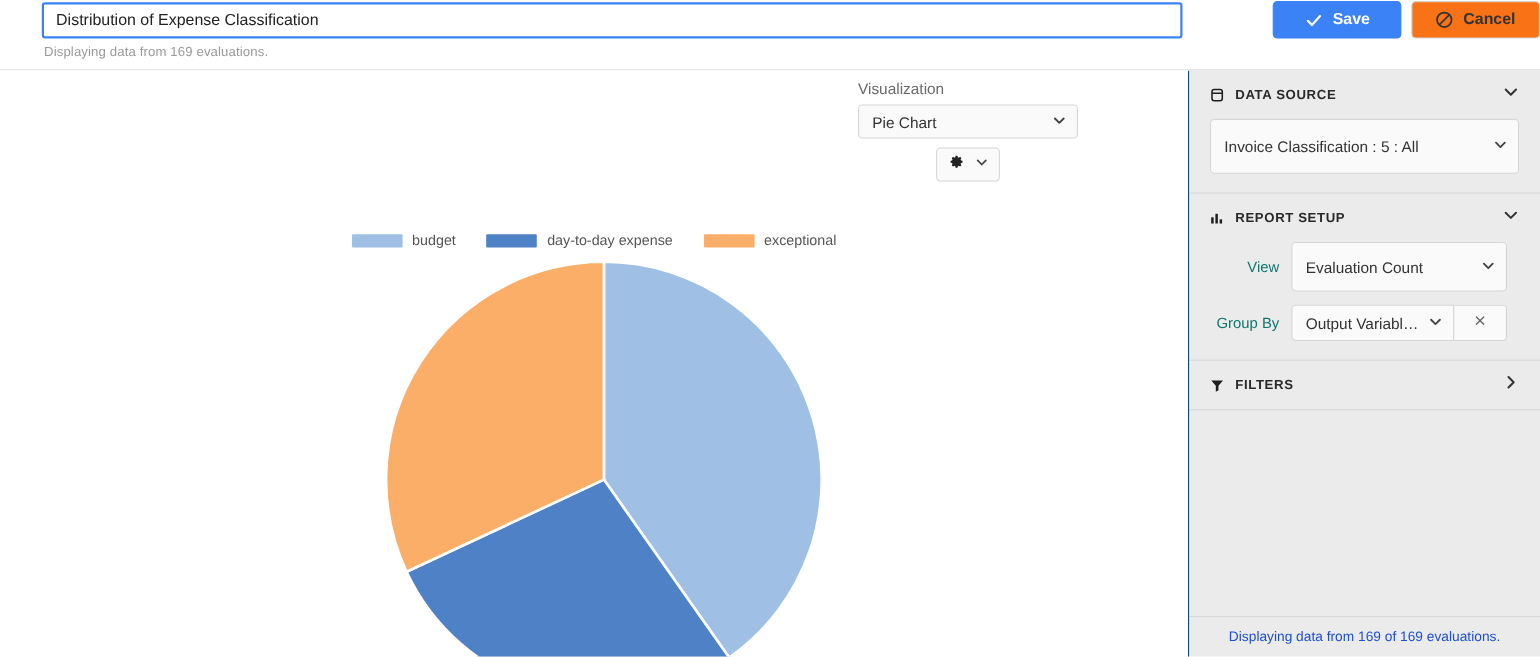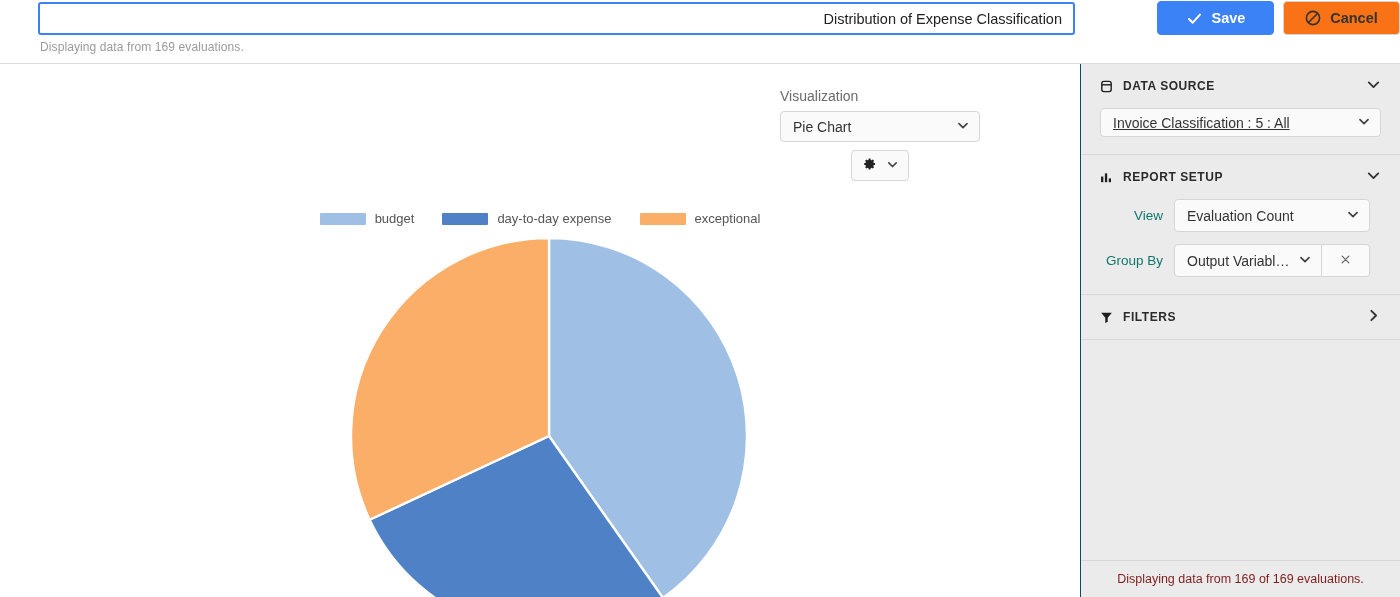--- a/index.html
+++ b/index.html
@@ -30,21 +30,20 @@
   .title-input {
     width: 100%; height: 33px;
     border: 2px solid #3b82f6;
     border-radius: 3px;
     background: #fff;
     font-family: "Liberation Sans", sans-serif;
     font-size: 14.5px;
     color: #222;
     padding: 0 11px;
     outline: none;
-    text-align: right;
   }
   .title-sub {
     margin-top: 5px;
     font-size: 12px;
     color: #9a9a9a;
     padding-left: 2px;
     letter-spacing: .1px;
   }
   .header-actions {
     position: absolute;
@@ -85,21 +84,21 @@
   .canvas {
     position: relative;
     flex: 1 1 auto;
     background: #ffffff;
     overflow: hidden;
   }
 
   
   .viz-cluster {
     position: absolute;
-    left: 780px; top: 24px;
+    left: 780px; top: 8px;
   }
   .viz-label {
     font-size: 14px;
     color: #6b6b6b;
     margin-bottom: 7px;
   }
   .viz-row { display: flex; align-items: center; gap: 8px; flex-direction: column; }
   .select {
     position: relative;
     display: inline-flex; align-items: center;
@@ -188,43 +187,42 @@
   .field-label {
     font-size: 13.5px;
     color: #0f766e;
     width: 74px;
     text-align: right;
     padding-right: 11px;
     flex: 0 0 74px;
   }
   .sel-full {
     width: 100%;
-    height: 29px;
-    text-decoration: underline;
-  }
-  .sel-view { width: 196px; height: 33px; }
+    height: 50px;
+  }
+  .sel-view { width: 196px; height: 45px; }
   .sel-group { width: 148px; height: 33px; border-radius: 4px 0 0 4px; }
   .clear-btn {
     width: 48px; height: 33px;
     display: inline-flex; align-items: center; justify-content: center;
     background: #fafafa;
     border: 1px solid #d6d6d6;
     border-left: none;
     border-radius: 0 4px 4px 0;
     cursor: pointer;
     color: #666;
     font-size: 15px;
   }
   .sidebar-spacer { flex: 1 1 auto; }
   .status-bar {
     flex: 0 0 37px;
     border-top: 1px solid #d8d8d8;
     display: flex; align-items: center; justify-content: center;
     font-size: 12.5px;
-    color: #7f1d1d;
+    color: #1d4ed8;
   }
 </style>
 </head>
 <body>
 
 <div class="app">
 
   <div class="header">
     <div class="title-wrap">
       <input class="title-input" type="text" value="Distribution of Expense Classification" style="">

